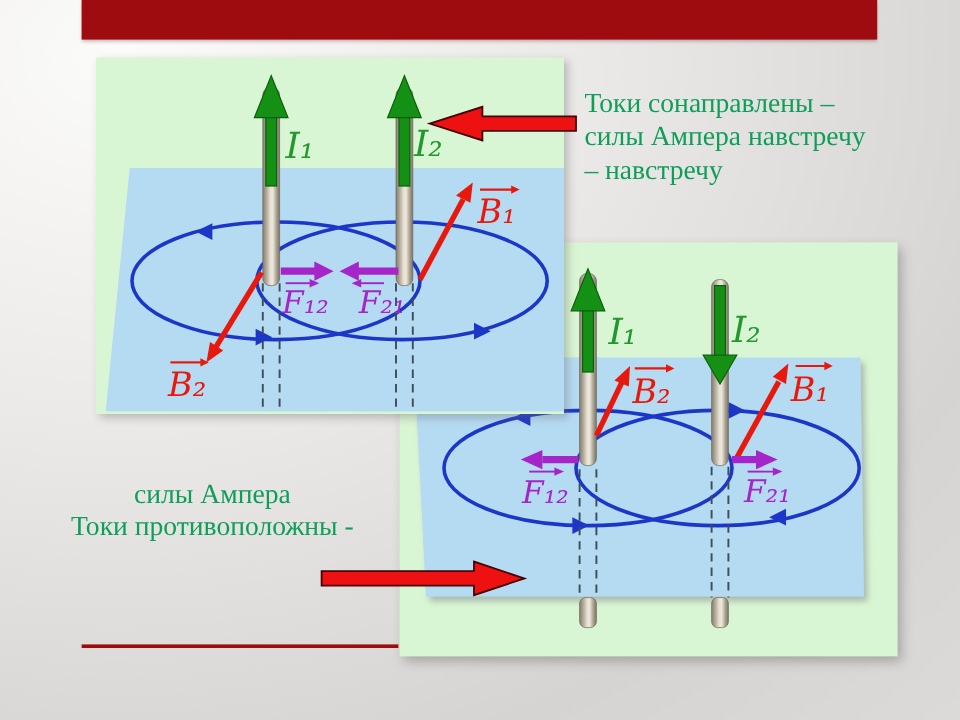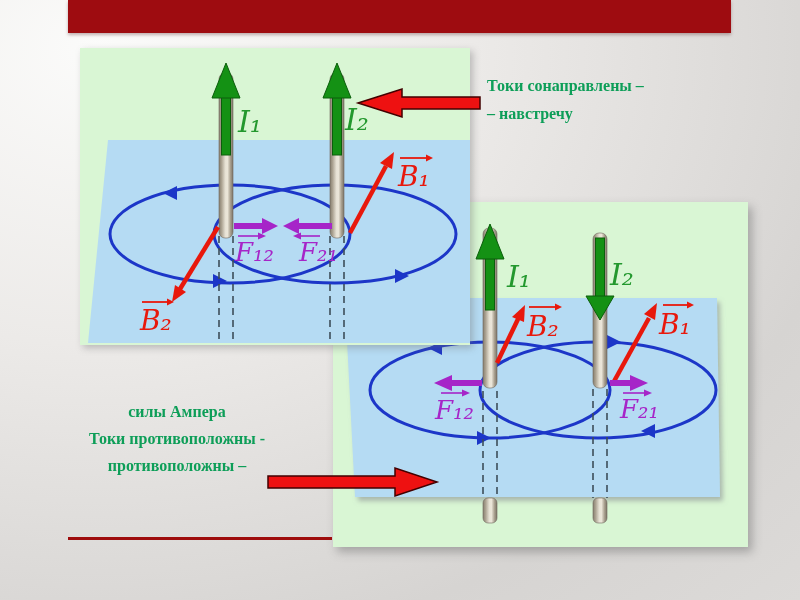--- a/index.html
+++ b/index.html
@@ -14,21 +14,21 @@
   .slide{position:absolute;top:0;left:0;width:800px;height:600px;
     background:radial-gradient(ellipse at 12% 8%, #fbfbfa 0%, #eceae8 38%, #d6d4d2 78%, #dcdad8 100%);}
   .topbar{position:absolute;left:68px;top:0;width:663px;height:33px;
     background:var(--bar-red);box-shadow:0 2px 3px rgba(90,40,40,.35);}
   .panel{position:absolute;background:var(--panel-green);}
   .panel1{left:80px;top:48px;width:390px;height:297px;z-index:3;
     box-shadow:3px 3px 7px rgba(110,110,110,.4);}
   .panel2{left:333px;top:202px;width:415px;height:345px;z-index:2;
     box-shadow:4px 5px 9px rgba(100,100,100,.45);}
   .caption{position:absolute;z-index:5;color:var(--caption-green);
-    font-weight:bold;font-size:16px;line-height:28px;}
+    font-weight:normal;font-size:23px;line-height:28px;}
   .cap1{left:487px;top:72px;width:300px;text-align:left;}
   .cap2{left:16px;top:398px;width:322px;text-align:center;line-height:27px;}
   .underline{position:absolute;left:68px;top:537px;width:264px;height:3px;
     background:var(--underline-red);z-index:5;}
   .callout{position:absolute;z-index:6;}
   svg{display:block;}
   .plane{fill:var(--plane-blue);}
   .fieldline{stroke:var(--field-blue);stroke-width:3;fill:none;}
   .fieldhead{fill:var(--field-blue);stroke:none;}
   .dash{stroke:#3d4e59;stroke-width:1.6;stroke-dasharray:7 5;fill:none;}
@@ -210,27 +210,27 @@
         <polygon class="phead" points="315,181 297,173 297,189"></polygon>
         <line class="pthin" x1="290" y1="191" x2="312" y2="191"></line>
         <polygon class="phead" points="319,191 311,187.5 311,194.5"></polygon>
       </g>
       <text class="flabel" x="287" y="216">F₂₁</text>
     </svg>
   </div>
 
   <div class="caption cap1">
     <div>Токи сонаправлены –</div>
+    <div>силы Ампера навстречу</div>
     <div>– навстречу</div>
   </div>
 
   <div class="caption cap2">
     <div>силы Ампера</div>
     <div>Токи противоположны -</div>
-    <div>противоположны –</div>
   </div>
   <div class="underline"></div>
 
   <svg class="callout" style="left:352px;top:85px;" width="132" height="36" viewBox="0 0 132 36">
     <polygon class="bigarrow" points="6,18 50,4 50,12 128,12 128,24 50,24 50,32"></polygon>
   </svg>
 
   <svg class="callout" style="left:262px;top:464px;" width="180" height="36" viewBox="0 0 180 36">
     <polygon class="bigarrow" points="6,12 133,12 133,4 175,18 133,32 133,24 6,24"></polygon>
   </svg>

